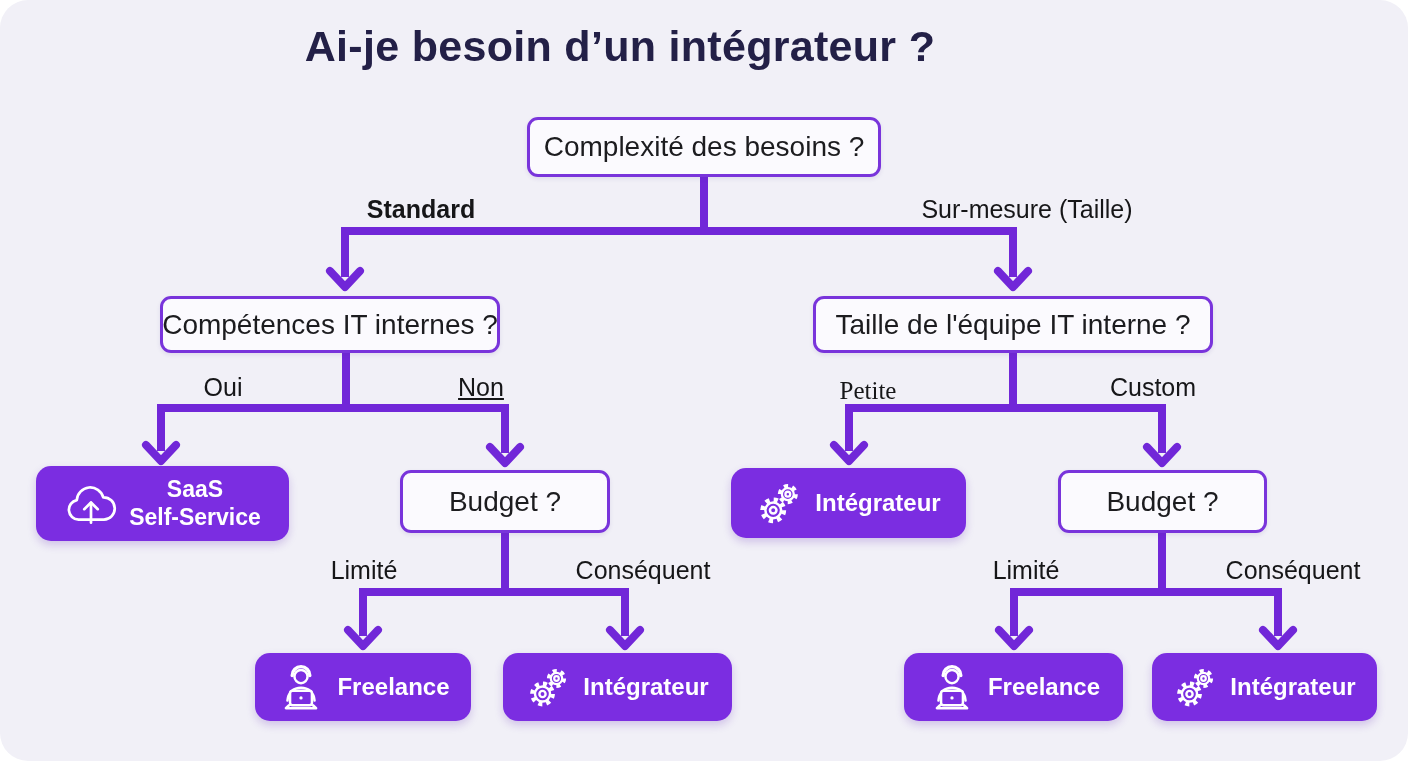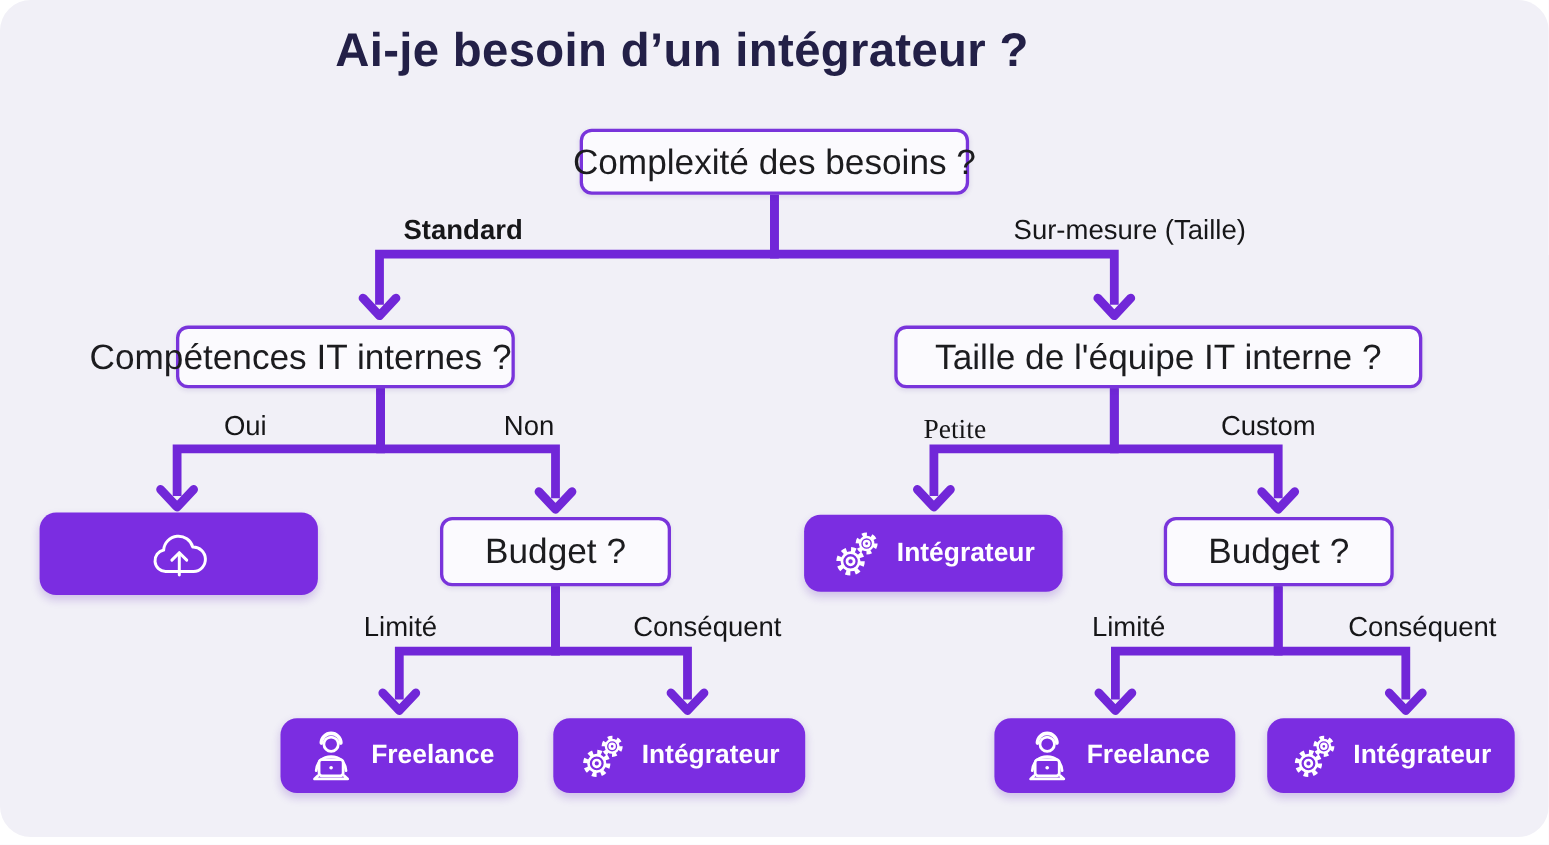--- a/index.html
+++ b/index.html
@@ -14,21 +14,21 @@
   .title{
     position:absolute;top:22px;left:0;width:1240px;text-align:center;margin:0;
     font-size:43px;font-weight:800;color:#232047;letter-spacing:.3px;
   }
   svg.connectors{position:absolute;left:0;top:0;}
   .conn{stroke:#7127D8;stroke-width:8;fill:none;}
   .chev{stroke:#7127D8;stroke-width:8;fill:none;stroke-linecap:round;stroke-linejoin:round;}
   .qbox{
     position:absolute;display:flex;align-items:center;justify-content:center;
     background:#FBFAFE;border:3px solid #7934DB;border-radius:11px;
-    font-size:32px;color:#1C1C1F;box-shadow:0 2px 4px rgba(70,40,140,.10);
+    font-size:28px;color:#1C1C1F;box-shadow:0 2px 4px rgba(70,40,140,.10);
     box-sizing:border-box;white-space:nowrap;
   }
   .obox{
     position:absolute;display:flex;align-items:center;justify-content:center;gap:11px;
     background:#7B2DE1;border-radius:15px;color:#fff;font-weight:700;font-size:24px;
     box-shadow:0 4px 8px rgba(90,30,180,.22);box-sizing:border-box;white-space:nowrap;
   }
   .blabel{
     position:absolute;transform:translateX(-50%);font-size:25px;color:#161618;
     white-space:nowrap;
@@ -75,50 +75,54 @@
     <path class="conn" d="M1162 533 L1162 592 L1014 592 L1014 636"></path>
     <path class="conn" d="M1162 533 L1162 592 L1278 592 L1278 636"></path>
     <polyline class="chev" points="999,630 1014,646 1029,630"></polyline>
     <polyline class="chev" points="1263,630 1278,646 1293,630"></polyline>
   </g>
 </svg>
 
 <div class="blabel" style="left:421px;top:195px;font-weight:bold;">Standard</div>
 <div class="blabel" style="left:1027px;top:195px;">Sur-mesure (Taille)</div>
 <div class="blabel" style="left:178px;top:373px;margin-left:45px;">Oui</div>
-<div class="blabel" style="left:481px;top:373px;">Non</div>
+<div class="blabel" style="left:481px;top:373px;text-decoration:underline;">Non</div>
 <div class="blabel" style="left:868px;top:377px;font-family:Liberation Serif, serif;">Petite</div>
 <div class="blabel" style="left:1153px;top:373px;">Custom</div>
 <div class="blabel" style="left:364px;top:556px;">Limité</div>
 <div class="blabel" style="left:643px;top:556px;">Conséquent</div>
 <div class="blabel" style="left:1026px;top:556px;">Limité</div>
 <div class="blabel" style="left:1293px;top:556px;">Conséquent</div>
 
 <div class="qbox" style="left:527px;top:117px;width:354px;height:60px;">
   <span>Complexité des besoins ?</span>
 </div>
-<div class="qbox" style="left:160px;top:296px;width:308px;height:57px;justify-content:flex-end;">
+<div class="qbox" style="left:160px;top:296px;width:340px;height:57px;">
   <span>Compétences IT internes ?</span>
 </div>
-<div class="qbox" style="left:813px;top:296px;width:480px;height:57px;">
+<div class="qbox" style="left:813px;top:296px;width:400px;height:57px;">
   <span>Taille de l'équipe IT interne ?</span>
 </div>
 <div class="qbox" style="left:400px;top:470px;width:210px;height:63px;">
   <span>Budget ?</span>
 </div>
 <div class="qbox" style="left:1058px;top:470px;width:209px;height:63px;">
   <span>Budget ?</span>
 </div>
 
 <div class="obox" style="left:36px;top:466px;width:253px;height:75px;">
   <svg class="oicon" width="54" height="48" viewBox="0 0 52 46">
     <path d="M14 38a9.5 9.5 0 0 1-1.7-18.8 13 13 0 0 1 25.5-2.6A8.8 8.8 0 0 1 38.5 38H14z" stroke-width="2.6" stroke-linejoin="round"></path>
     <line x1="26" y1="41" x2="26" y2="22" stroke-width="2.6" stroke-linecap="round"></line>
     <polyline points="19.5,28 26,21.5 32.5,28" stroke-width="2.6" stroke-linecap="round" stroke-linejoin="round"></polyline>
   </svg>
+  <div class="saas-text">
+    <div>SaaS</div>
+    <div>Self-Service</div>
+  </div>
 </div>
 
 <div class="obox" style="left:731px;top:468px;width:235px;height:70px;">
   <svg class="oicon" width="48" height="48" viewBox="0 0 46 46">
     <circle cx="30.5" cy="14.5" r="7.4" stroke-width="4.4" stroke-dasharray="3.9 3.85"></circle>
     <circle cx="30.5" cy="14.5" r="5.7" stroke-width="2.2"></circle>
     <circle cx="30.5" cy="14.5" r="2.3" stroke-width="2.2"></circle>
     <circle cx="16.5" cy="30" r="9.9" stroke-width="5" stroke-dasharray="3.9 3.9"></circle>
     <circle cx="16.5" cy="30" r="7.5" stroke-width="2.4"></circle>
     <circle cx="16.5" cy="30" r="3.1" stroke-width="2.4"></circle>

